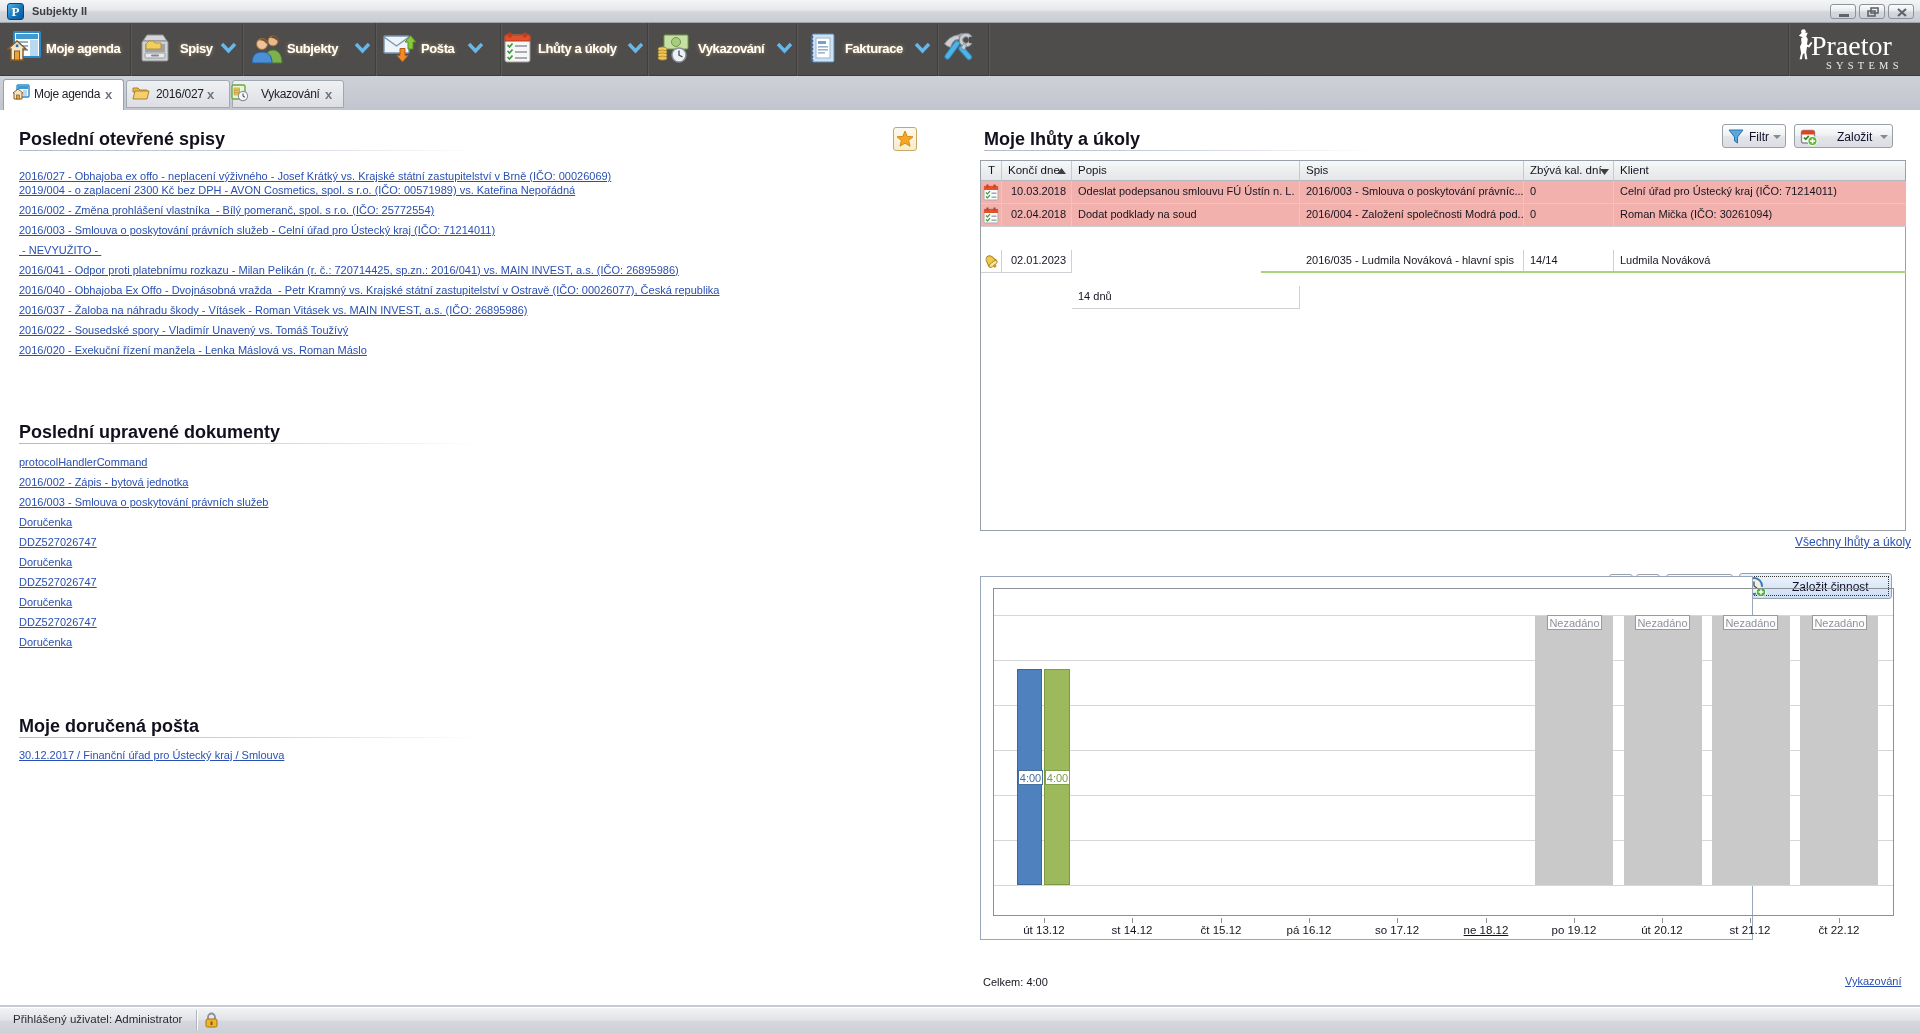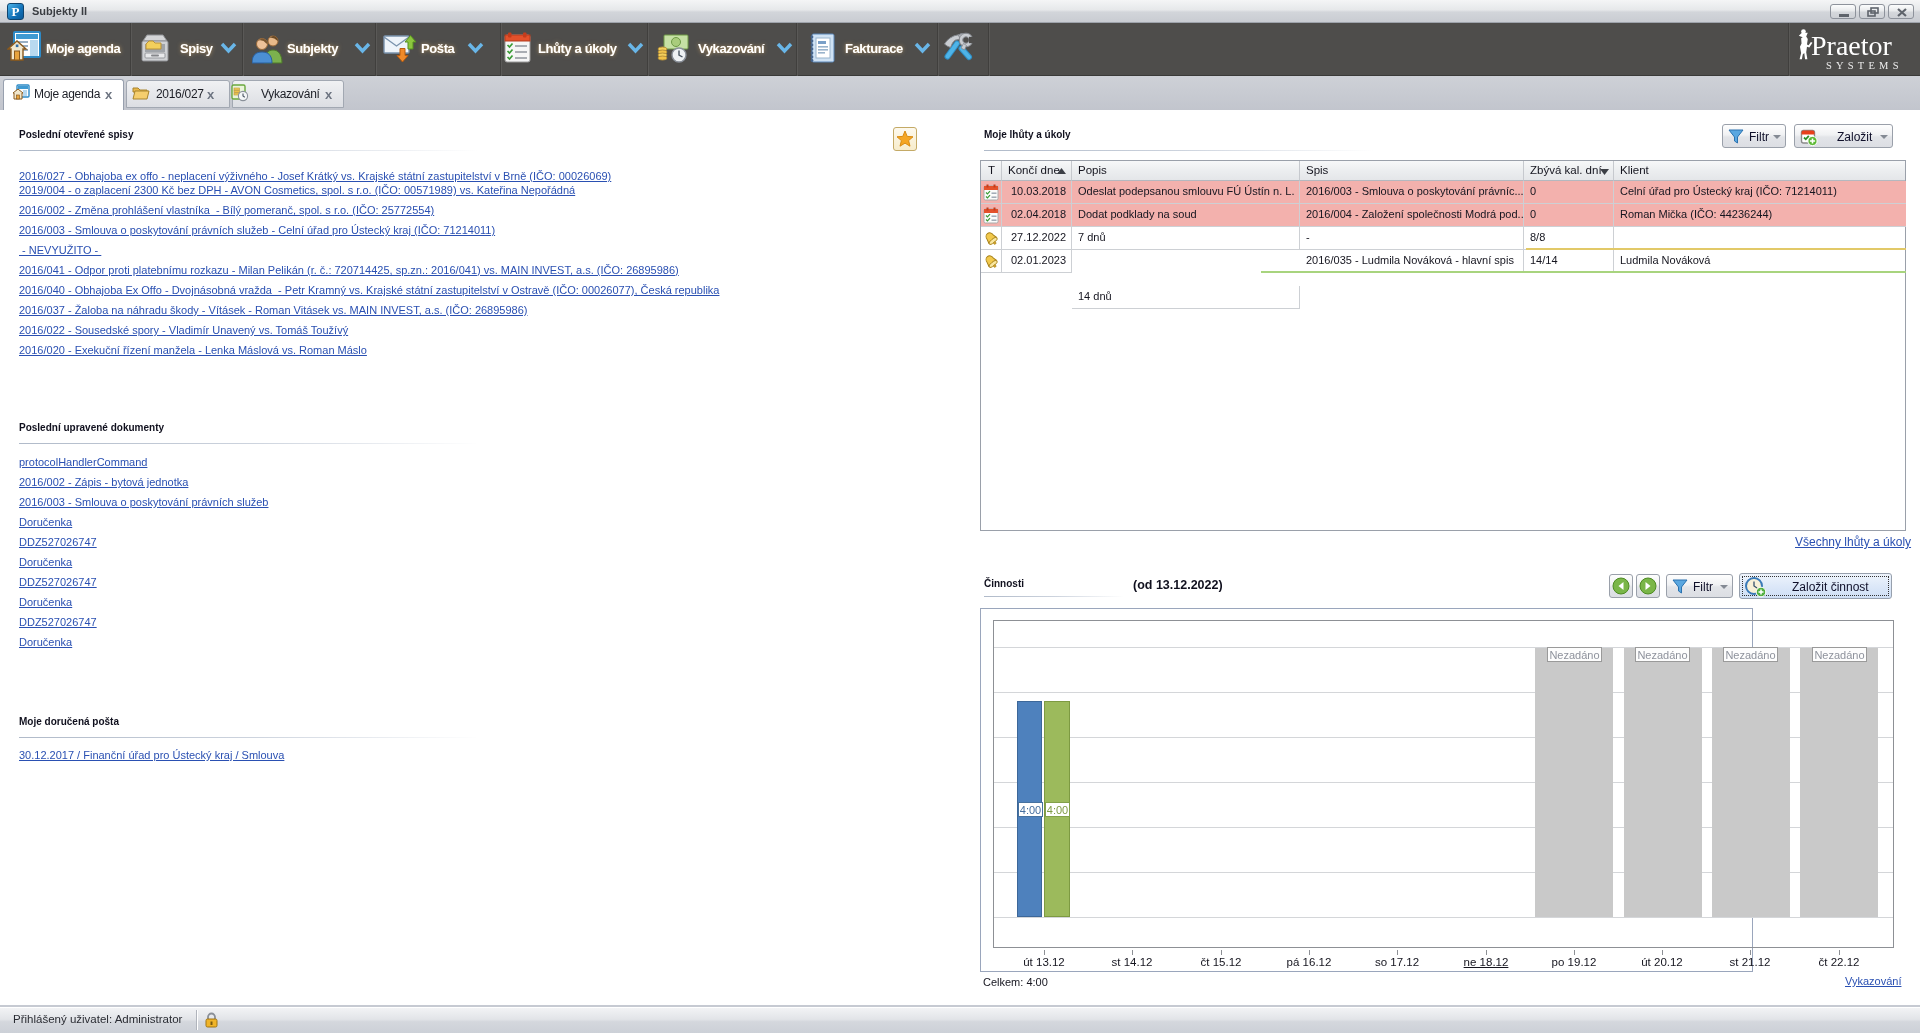--- a/index.html
+++ b/index.html
@@ -1,20 +1,20 @@
 <!DOCTYPE html>
 <html><head>
 <meta charset="utf-8">
 <style>
 * { margin:0; padding:0; box-sizing:border-box; }
 html,body { width:1920px; height:1033px; overflow:hidden; background:#fff;
   font-family:"Liberation Sans", sans-serif; }
 .abs { position:absolute; }
 .link { color:#2a50b2; text-decoration:underline; font-size:11px; white-space:nowrap; }
-.hdr { font-weight:bold; font-size:10px; color:#10101e; white-space:nowrap; }
+.hdr { font-weight:bold; font-size:18px; color:#10101e; white-space:nowrap; }
 .hline { height:1px; background:linear-gradient(to right,#b0bac9 0%,rgba(187,196,210,.75) 50%,rgba(187,196,210,0) 100%); }
 
 
 #titlebar { left:0; top:0; width:1920px; height:23px;
   background:linear-gradient(#f4f5f6,#e6e8ea 45%,#d2d5da 55%,#c9ccd2);
   border-bottom:1px solid #9ea3ab; }
 #appicon { left:7px; top:3px; width:17px; height:17px; border-radius:3px;
   background:linear-gradient(135deg,#4db3e8,#1271b8 60%,#0b5a9a);
   border:1px solid #10446e; color:#fff; font-weight:bold; font-size:13px;
   font-family:"Liberation Serif",serif; text-align:center; line-height:15px; }
@@ -62,21 +62,21 @@
   border-right:1px solid #c6c9ce; border-bottom:1px solid #b4b8bf; font-size:11.5px; color:#15151f; }
 .gh span { position:absolute; top:3px; }
 .grow { position:absolute; width:100%; height:23px; }
 .gcell { position:absolute; top:0; height:23px; font-size:11px; color:#15151f;
   border-right:1px solid #cdd0d4; border-bottom:1px solid #cdd0d4; overflow:hidden;
   white-space:nowrap; }
 .gcell span { position:absolute; top:4px; }
 .pink { background:#f3b1ad; }
 
 
-#chartbox { left:980px; top:608px; width:773px; height:364px; border:1px solid #9aa6bc; background:#fff; }
+#chartbox { left:980px; top:576px; width:773px; height:364px; border:1px solid #9aa6bc; background:#fff; }
 #plot { position:absolute; left:12px; top:11px; width:901px; height:328px; border:1px solid #8d9095; }
 .gridline { position:absolute; left:0; width:899px; height:1px; background:#d4d6d9; }
 .nez { position:absolute; width:78px; background:#c9c9c9; }
 .nezlbl { position:absolute; top:26px; height:15px; width:55px; background:#fdfdfd;
   border:1px solid #9a9a9a; color:#8e929c; font-size:11px; line-height:15px; text-align:center; }
 .xlbl { position:absolute; top:347px; font-size:11.5px; color:#15151f; width:90px; text-align:center; }
 .tick { position:absolute; top:341px; width:1px; height:5px; background:#8d9095; }
 
 
 #statusbar { left:0; top:1007px; width:1920px; height:26px;
@@ -410,47 +410,22 @@
       <div class="gcell pink" style="left:91px; width:228px;">
           <span style="left:6px;">Dodat podklady na soud</span>
         </div>
       <div class="gcell pink" style="left:319px; width:224px;">
           <span style="left:6px;">2016/004 - Založení společnosti Modrá pod...</span>
         </div>
       <div class="gcell pink" style="left:543px; width:90px;">
           <span style="left:6px;">0</span>
         </div>
       <div class="gcell pink" style="left:633px; width:292px; border-right:none;">
-          <span style="left:6px;">Roman Mička (IČO: 44236244)</span>
-        </div>
-    </div>
-    <div class="grow" style="top:66px;">
-      <div class="gcell" style="left:0; width:21px;">
-          <svg width="19" height="19" style="position:absolute;left:1px;top:2px;">
-            <g transform="rotate(-38 9 10)">
-              <path d="M9.5 3.5 C12 3.5 13.3 6 13.3 8 L14.3 12 L4.7 12 L5.7 8 C5.7 6 7 3.5 9.5 3.5 Z" fill="#f2c94c" stroke="#a8821a" stroke-width="1"></path>
-              <ellipse cx="9.5" cy="12.8" rx="5" ry="1.9" fill="#f9e7a0" stroke="#a8821a" stroke-width=".9"></ellipse>
-              <circle cx="9.5" cy="15.5" r="1.2" fill="#e0b02e" stroke="#a8821a" stroke-width=".7"></circle>
-            </g>
-          </svg>
-        </div>
-      <div class="gcell" style="left:21px; width:70px;">
-          <span style="left:9px;">27.12.2022</span>
-        </div>
-      <div class="gcell" style="left:91px; width:228px;">
-          <span style="left:6px;">7 dnů</span>
-        </div>
-      <div class="gcell" style="left:319px; width:224px;">
-          <span style="left:6px;">-</span>
-        </div>
-      <div class="gcell" style="left:543px; width:90px;">
-          <span style="left:6px;">8/8</span>
-        </div>
-      <div class="gcell" style="left:633px; width:292px; border-right:none;"></div>
-      <div style="position:absolute; left:545px; top:20.5px; width:380px; height:2.5px; background:#e2c968;"></div>
+          <span style="left:6px;">Roman Mička (IČO: 30261094)</span>
+        </div>
     </div>
     <div class="grow" style="top:89px;">
       <div class="gcell" style="left:0; width:21px;">
           <svg width="19" height="19" style="position:absolute;left:1px;top:2px;">
             <g transform="rotate(-38 9 10)">
               <path d="M9.5 3.5 C12 3.5 13.3 6 13.3 8 L14.3 12 L4.7 12 L5.7 8 C5.7 6 7 3.5 9.5 3.5 Z" fill="#f2c94c" stroke="#a8821a" stroke-width="1"></path>
               <ellipse cx="9.5" cy="12.8" rx="5" ry="1.9" fill="#f9e7a0" stroke="#a8821a" stroke-width=".9"></ellipse>
               <circle cx="9.5" cy="15.5" r="1.2" fill="#e0b02e" stroke="#a8821a" stroke-width=".7"></circle>
             </g>
           </svg>

